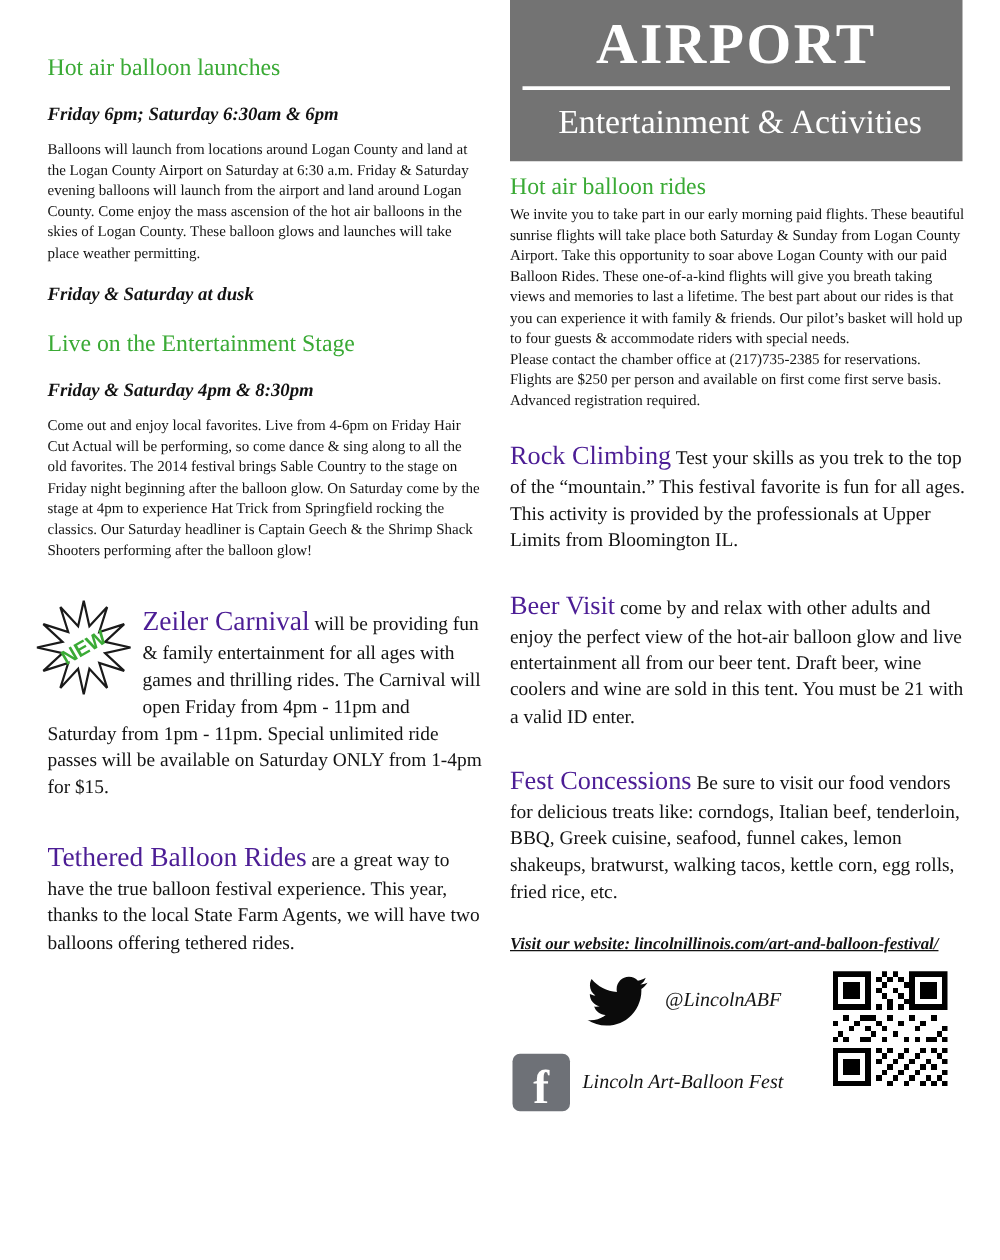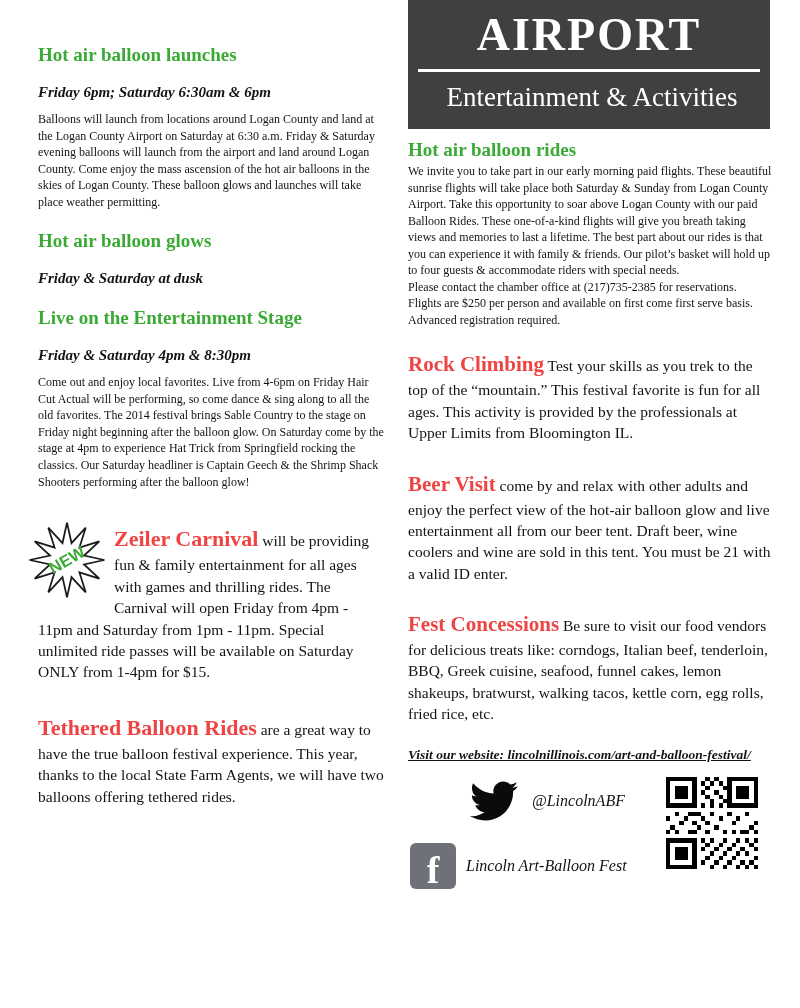--- a/index.html
+++ b/index.html
@@ -6,34 +6,34 @@
   body {
     width:800px; height:1008px; background:#ffffff; overflow:hidden;
     font-family:"Liberation Serif", serif; color:#131313;
   }
   .page { display:flex; box-sizing:border-box; padding:0 28px 0 38px; gap:22px; }
   .col-left { width:348px; padding-top:24px; }
   .col-right { width:364px; }
 
   .section { margin-bottom:14px; }
   .section-title {
-    color:#3aaa35; font-weight:bold; font-size:19px; margin:20px 0 2px;
+    color:#3aaa35; font-weight:normal; font-size:19px; margin:20px 0 2px;
   }
   .schedule {
     font-weight:bold; font-style:italic; font-size:15px; margin:18px 0 10px;
   }
   .body-text { font-size:12px; line-height:1.38; margin:0; }
   .pre { white-space:pre-line; }
 
-  .inline-title { color:#ef4444; font-weight:bold; font-size:21px;margin-top:14px; }
+  .inline-title { color:#4c1d95; font-weight:normal; font-size:21px;margin-top:14px; }
   .inline-title.big { font-size:22px; }
 
   
   .green-header {
-    background:#404040; color:#ffffff; padding:6px 10px 14px 10px;
+    background:#737373; color:#ffffff; padding:6px 10px 14px 10px;
     margin:0 2px 10px 0;
   }
   .airport {
     font-size:46px; font-weight:bold; text-align:center; letter-spacing:2px;
     border-bottom:3px solid #ffffff; padding:2px 4px 8px;
   }
   .green-sub { font-size:27px; padding:10px 2px 2px 8px;text-align:center; }
 
   
   .star-wrap { float:left; width:90px; height:88px; margin:-8px 2px 0 -16px; }
@@ -65,21 +65,20 @@
 
   <div class="col-left">
 
     <div class="section">
       <div class="section-title">Hot air balloon launches</div>
       <div class="schedule">Friday 6pm; Saturday 6:30am &amp; 6pm</div>
       <p class="body-text">Balloons will launch from locations around Logan County and land at the Logan County Airport on Saturday at 6:30 a.m. Friday &amp; Saturday evening balloons will launch from the airport and land around Logan County. Come enjoy the mass ascension of the hot air balloons in the skies of Logan County. These balloon glows and launches will take place weather permitting.</p>
     </div>
 
     <div class="section">
-      <div class="section-title">Hot air balloon glows</div>
       <div class="schedule">Friday &amp; Saturday at dusk</div>
     </div>
 
     <div class="section">
       <div class="section-title">Live on the Entertainment Stage</div>
       <div class="schedule">Friday &amp; Saturday 4pm &amp; 8:30pm</div>
       <p class="body-text">Come out and enjoy local favorites. Live from 4-6pm on Friday Hair Cut Actual will be performing, so come dance &amp; sing along to all the old favorites. The 2014 festival brings Sable Country to the stage on Friday night beginning after the balloon glow. On Saturday come by the  stage at 4pm to experience Hat Trick from Springfield rocking the classics. Our Saturday headliner is Captain Geech &amp; the Shrimp Shack Shooters performing after the balloon glow!</p>
     </div>
 
     <div class="section clearfix" style="margin-top:34px;">

